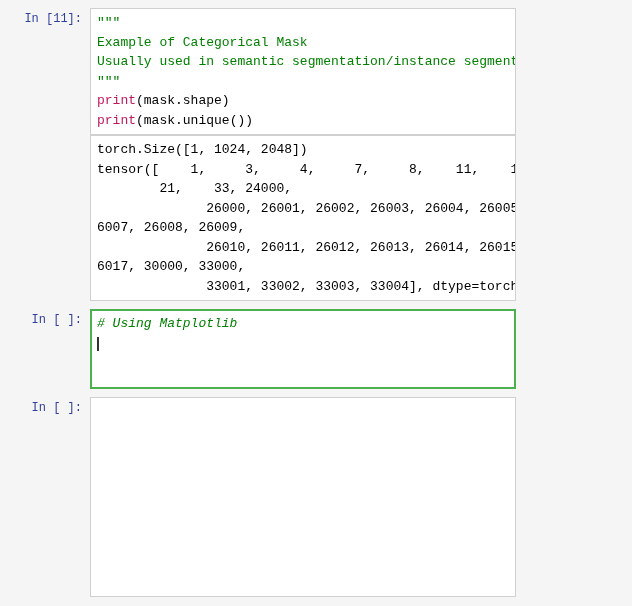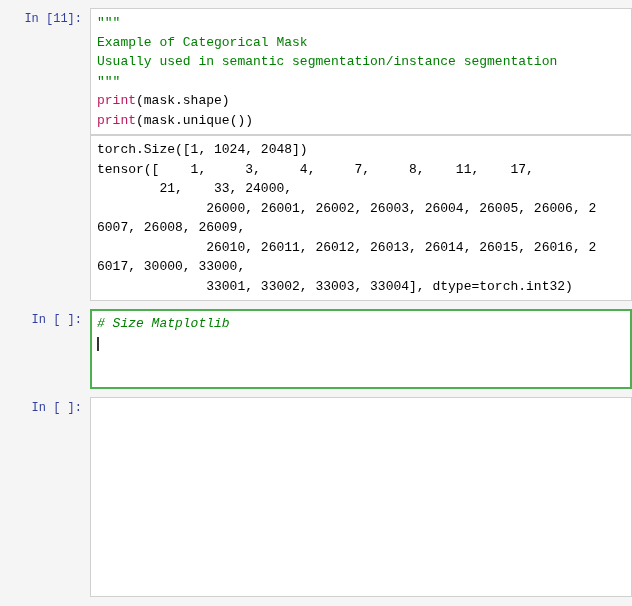--- a/index.html
+++ b/index.html
@@ -3,21 +3,21 @@
   <meta charset="utf-8">
   <style>
     * { margin: 0; padding: 0; box-sizing: border-box; }
     body {
       background: #f5f5f5;
       font-family: 'Courier New', Courier, monospace;
       font-size: 13px;
     }
     .notebook {
       background: #f5f5f5;
-      width: 632px;
+      width: 516px;
       min-height: 606px;
       padding: 8px 0;
     }
     .cell {
       display: flex;
       flex-direction: row;
       align-items: flex-start;
       margin-bottom: 0;
       position: relative;
     }
@@ -108,21 +108,21 @@
         21,    33, 24000,
               26000, 26001, 26002, 26003, 26004, 26005, 26006, 2
 6007, 26008, 26009,
               26010, 26011, 26012, 26013, 26014, 26015, 26016, 2
 6017, 30000, 33000,
               33001, 33002, 33003, 33004], dtype=torch.int32)</div>
   </div>
 
   <div class="cell" style="margin-bottom: 8px;">
     <div class="cell-label">In [ ]:</div>
-    <div class="cell-content active" style="min-height: 80px;"><span class="kw-comment"># Size Matplotlib</span>
+    <div class="cell-content active" style="min-height: 80px;"><span class="kw-comment"># Using Matplotlib</span>
 <span class="cursor"></span></div>
   </div>
 
   <div class="cell">
     <div class="cell-label">In [ ]:</div>
     <div class="cell-content empty-cell"></div>
   </div>
 
 </div>
 

